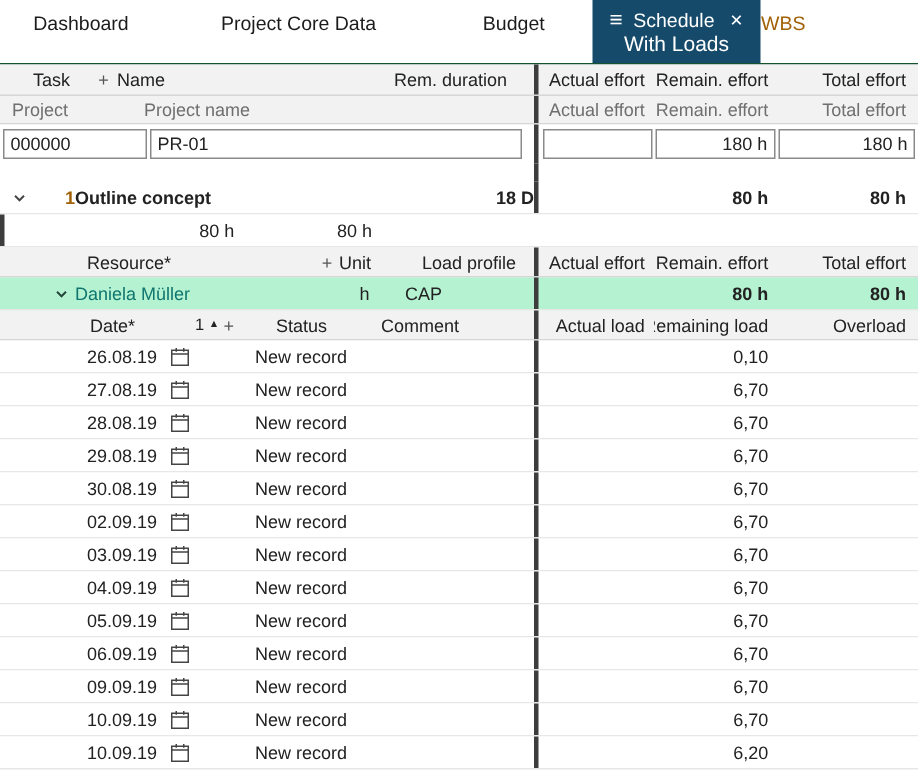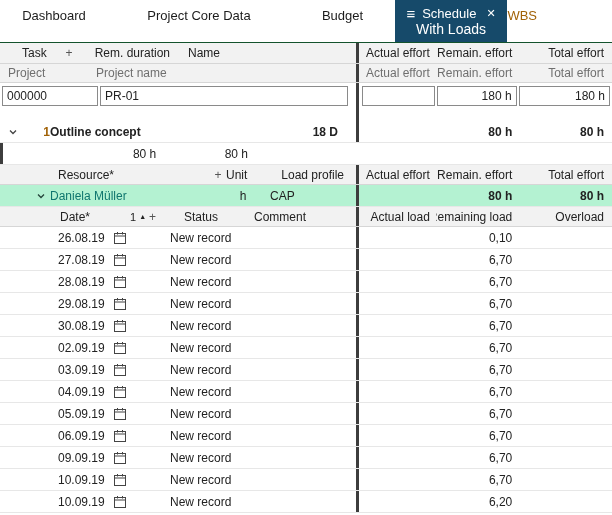--- a/index.html
+++ b/index.html
@@ -53,21 +53,21 @@
   .i-r{width:84px;margin-left:2px;justify-content:flex-end;}
   .i-t{width:96px;margin:0 2px;justify-content:flex-end;}
   .spacer{height:12px;border-bottom:none;}
   
   .trow{height:22px;}
   .t-chev{width:14px;justify-content:center;flex-shrink:0;}
   .chev1{margin-left:6px;}
   .chev2{margin-left:14px;}
   .t-wbs{width:30px;color:#a16207;padding-left:4px;justify-content:flex-end;}
   .t-name{flex:1;}
-  .t-dur{width:110px;justify-content:flex-end;padding-right:18px;}
+  .t-dur{width:110px;justify-content:flex-end;}
   
   .rhdr{height:20px;}
   .rh-res{padding-left:58px;flex:1;}
   .rh-plus{width:16px;justify-content:center;color:#555;}
   .rh-unit{width:34px;}
   .rh-load{width:96px;justify-content:flex-end;padding-right:12px;}
   .grow{height:22px;background:#b4f2d2;}
   .g-chev{margin-left:34px;width:14px;justify-content:center;}
   .g-name{flex:1;padding-left:2px;color:#0f766e;}
   .g-unit{width:34px;justify-content:center;}
@@ -116,22 +116,22 @@
       <span>WBS</span>
     </div>
   </div>
 
   <div class="content">
 
     <div class="row hdr">
       <div class="left">
         <div class="cell h-task">Task</div>
         <div class="cell h-plus">+</div>
+        <div class="cell h-name">Name</div>
         <div class="cell h-remdur">Rem. duration</div>
-        <div class="cell h-name">Name</div>
       </div>
       <div class="right">
         <div class="cell r-a">Actual effort</div>
         <div class="cell r-r">Remain. effort</div>
         <div class="cell r-t">Total effort</div>
       </div>
     </div>
 
     <div class="row hdr sub">
       <div class="left">

